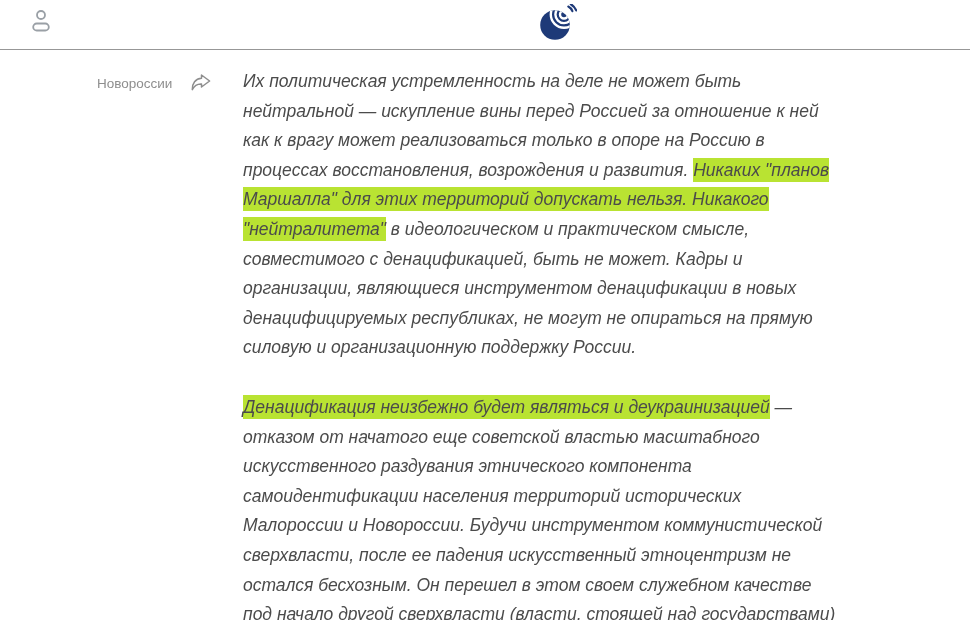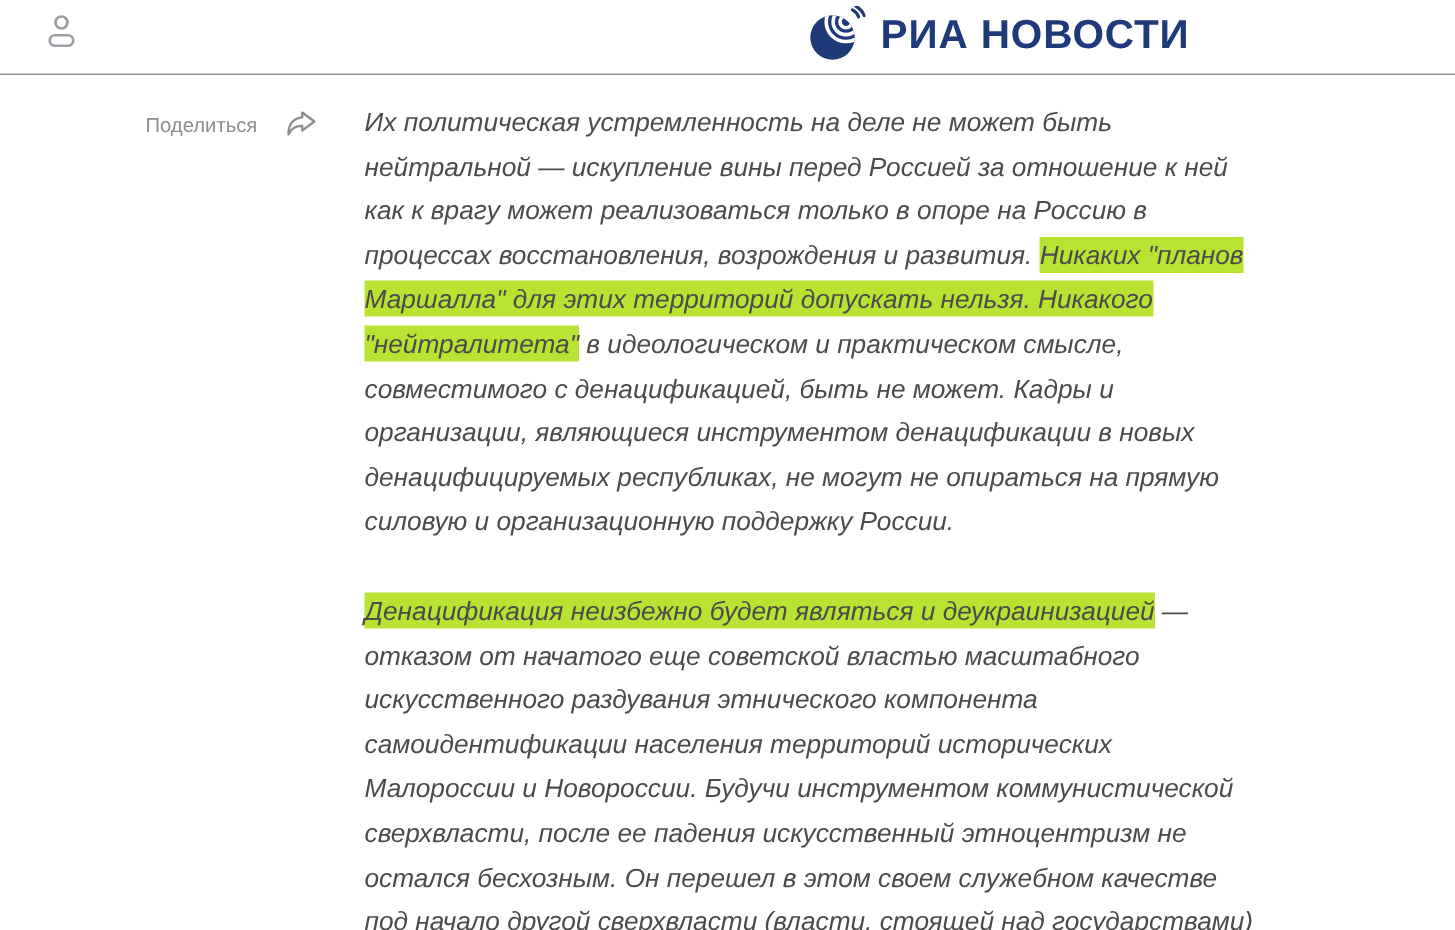--- a/index.html
+++ b/index.html
@@ -112,27 +112,26 @@
           <circle cx="25" cy="10.5" r="4"></circle>
           <circle cx="25" cy="10.5" r="8.6"></circle>
           <circle cx="25" cy="10.5" r="13.2"></circle>
         </g>
         <g stroke="var(--logo)" stroke-width="2.2" fill="none" stroke-linecap="round">
           <path d="M29.3 2.6 A 8.6 8.6 0 0 1 33.4 7.2"></path>
           <path d="M31.8 0.2 A 13.2 13.2 0 0 1 37.2 6.4"></path>
         </g>
       </svg>
     </span>
-    <span class="logo-text">РИА НОВОСТИ</span>
   </a>
 </header>
 
 <main class="content">
   <div class="share">
-    <span class="share-label">Поделиться</span>
+    <span class="share-label">Новороссии</span>
     <button class="share-btn">
       <span>
         <svg width="23" height="20" viewBox="0 0 23 20" fill="none" xmlns="http://www.w3.org/2000/svg">
           <path d="M12.5 5.2 V2 L20.6 8 L12.5 14 V10.9 C8.3 10.7 5.4 12.3 3.3 16.6 C3.1 10.3 6.4 5.6 12.5 5.2 Z" stroke="#8e8e8e" stroke-width="1.5" stroke-linejoin="round"></path>
         </svg>
       </span>
     </button>
   </div>
 
   <article class="article">

